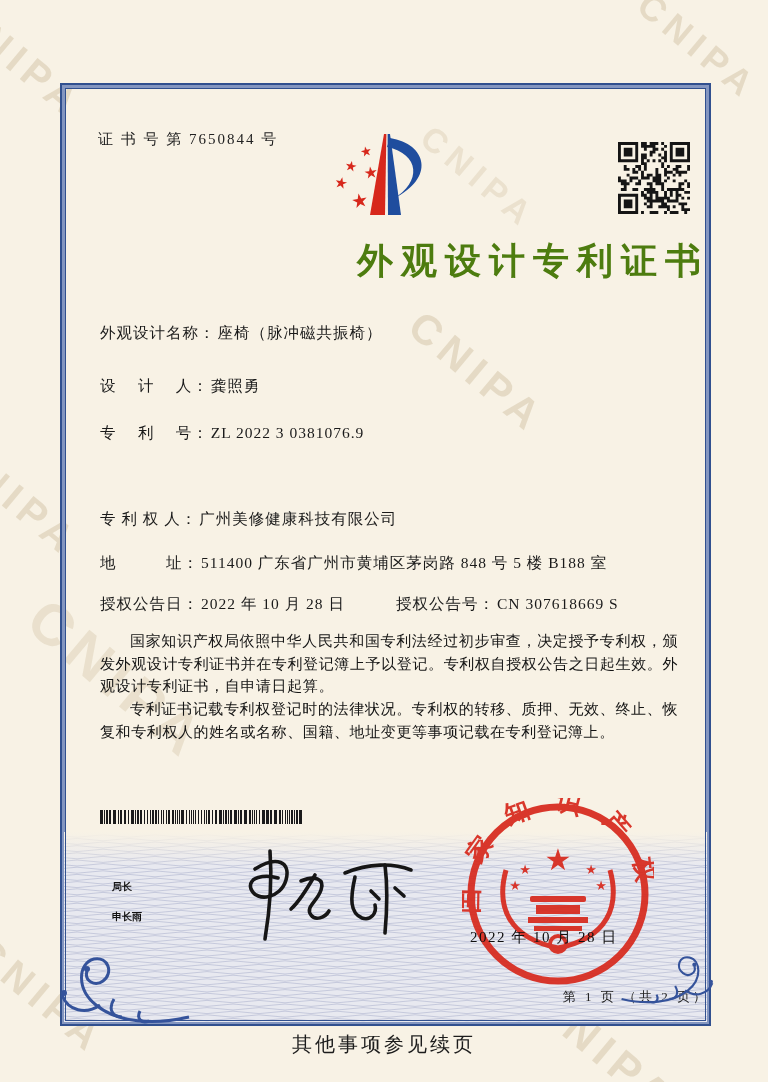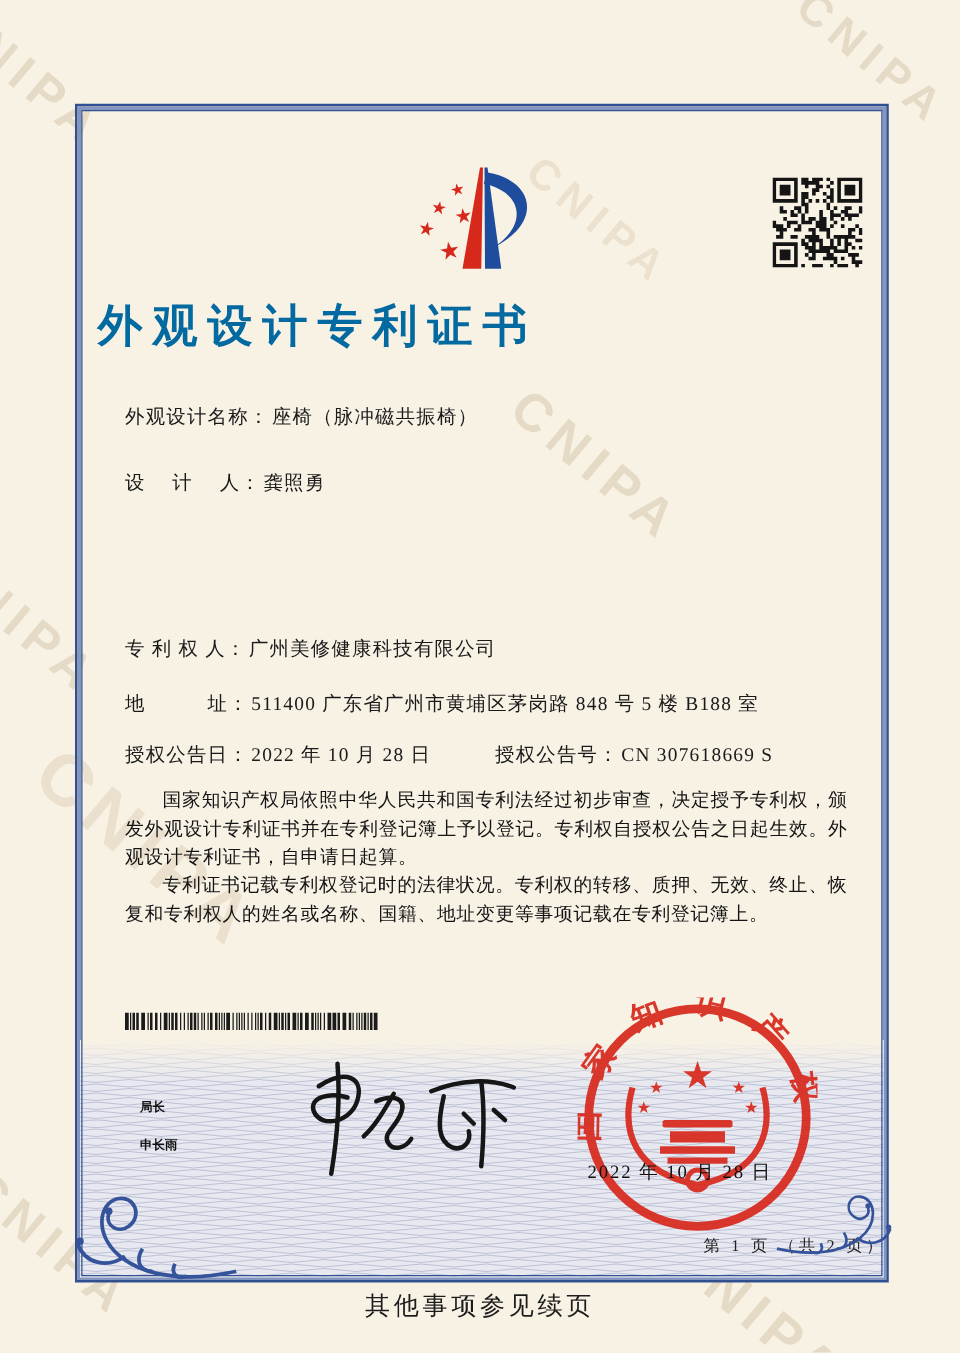--- a/index.html
+++ b/index.html
@@ -28,22 +28,22 @@
     background:#e8e9f0;overflow:hidden;
   }
   .band .fade{position:absolute;left:0;right:0;top:0;height:34px;
     background:linear-gradient(180deg,#f8f2e5 0%,rgba(248,242,229,0) 100%);}
   .cert-number{
     position:absolute;left:36px;top:45px;font-size:15px;letter-spacing:2px;color:#222;
   }
   .logo{position:absolute;left:268px;top:33px;width:150px;height:110px;}
   .qr{position:absolute;left:556px;top:57px;width:72px;height:72px;}
   .title{
-    position:absolute;left:0;top:152px;width:100%;text-align:left;
-    font-size:36px;font-weight:700;letter-spacing:8px;color:#0369a1;margin-left:16px;
+    position:absolute;left:0;top:152px;width:100%;text-align:right;
+    font-size:36px;font-weight:700;letter-spacing:8px;color:#4d7c0f;
   }
   .frow{position:absolute;left:38px;font-size:15.5px;letter-spacing:1px;white-space:nowrap;}
   .frow .flabel{margin-right:2px;}
   .grp2{position:absolute;left:296px;top:0;}
   .para{
     position:absolute;left:38px;width:578px;margin:0;
     font-size:15px;line-height:22.5px;letter-spacing:0.6px;
     text-align:justify;text-indent:2em;color:#141414;
   }
   .barcode{position:absolute;left:38px;top:725px;width:205px;height:14px;}
@@ -137,20 +137,21 @@
         <path d="M0,173.2 q13,-2.4 26,0 q13,2.4 26,0 q13,-2.4 26,0 q13,2.4 26,0 q13,-2.4 26,0 q13,2.4 26,0 q13,-2.4 26,0 q13,2.4 26,0 q13,-2.4 26,0 q13,2.4 26,0 q13,-2.4 26,0 q13,2.4 26,0 q13,-2.4 26,0 q13,2.4 26,0 q13,-2.4 26,0 q13,2.4 26,0 q13,-2.4 26,0 q13,2.4 26,0 q13,-2.4 26,0 q13,2.4 26,0 q13,-2.4 26,0 q13,2.4 26,0 q13,-2.4 26,0 q13,2.4 26,0 q13,-2.4 26,0" fill="none" stroke="rgba(122,132,175,0.40)" stroke-width="0.8"></path>
         <path d="M0,176.8 q13,2.4 26,0 q13,-2.4 26,0 q13,2.4 26,0 q13,-2.4 26,0 q13,2.4 26,0 q13,-2.4 26,0 q13,2.4 26,0 q13,-2.4 26,0 q13,2.4 26,0 q13,-2.4 26,0 q13,2.4 26,0 q13,-2.4 26,0 q13,2.4 26,0 q13,-2.4 26,0 q13,2.4 26,0 q13,-2.4 26,0 q13,2.4 26,0 q13,-2.4 26,0 q13,2.4 26,0 q13,-2.4 26,0 q13,2.4 26,0 q13,-2.4 26,0 q13,2.4 26,0 q13,-2.4 26,0 q13,2.4 26,0" fill="none" stroke="rgba(122,132,175,0.40)" stroke-width="0.8"></path>
         <path d="M0,180.4 q13,-2.4 26,0 q13,2.4 26,0 q13,-2.4 26,0 q13,2.4 26,0 q13,-2.4 26,0 q13,2.4 26,0 q13,-2.4 26,0 q13,2.4 26,0 q13,-2.4 26,0 q13,2.4 26,0 q13,-2.4 26,0 q13,2.4 26,0 q13,-2.4 26,0 q13,2.4 26,0 q13,-2.4 26,0 q13,2.4 26,0 q13,-2.4 26,0 q13,2.4 26,0 q13,-2.4 26,0 q13,2.4 26,0 q13,-2.4 26,0 q13,2.4 26,0 q13,-2.4 26,0 q13,2.4 26,0 q13,-2.4 26,0" fill="none" stroke="rgba(122,132,175,0.40)" stroke-width="0.8"></path>
         <path d="M0,184.0 q13,2.4 26,0 q13,-2.4 26,0 q13,2.4 26,0 q13,-2.4 26,0 q13,2.4 26,0 q13,-2.4 26,0 q13,2.4 26,0 q13,-2.4 26,0 q13,2.4 26,0 q13,-2.4 26,0 q13,2.4 26,0 q13,-2.4 26,0 q13,2.4 26,0 q13,-2.4 26,0 q13,2.4 26,0 q13,-2.4 26,0 q13,2.4 26,0 q13,-2.4 26,0 q13,2.4 26,0 q13,-2.4 26,0 q13,2.4 26,0 q13,-2.4 26,0 q13,2.4 26,0 q13,-2.4 26,0 q13,2.4 26,0" fill="none" stroke="rgba(122,132,175,0.40)" stroke-width="0.8"></path>
         <path d="M0,187.6 q13,-2.4 26,0 q13,2.4 26,0 q13,-2.4 26,0 q13,2.4 26,0 q13,-2.4 26,0 q13,2.4 26,0 q13,-2.4 26,0 q13,2.4 26,0 q13,-2.4 26,0 q13,2.4 26,0 q13,-2.4 26,0 q13,2.4 26,0 q13,-2.4 26,0 q13,2.4 26,0 q13,-2.4 26,0 q13,2.4 26,0 q13,-2.4 26,0 q13,2.4 26,0 q13,-2.4 26,0 q13,2.4 26,0 q13,-2.4 26,0 q13,2.4 26,0 q13,-2.4 26,0 q13,2.4 26,0 q13,-2.4 26,0" fill="none" stroke="rgba(122,132,175,0.40)" stroke-width="0.8"></path>
       </svg>
     <div class="fade"></div>
   </div>
   <div class="bline2"></div>
 
+  <div class="cert-number">证 书 号 第 7650844 号</div>
 
   <svg class="logo" viewBox="0 0 150 110">
     <text x="36" y="38" font-size="13" fill="#d7281c" text-anchor="middle" transform="rotate(-12 36 34)">★</text>
     <text x="21" y="53" font-size="14" fill="#d7281c" text-anchor="middle" transform="rotate(10 21 49)">★</text>
     <text x="41" y="60" font-size="16" fill="#d7281c" text-anchor="middle" transform="rotate(-8 41 56)">★</text>
     <text x="11" y="70" font-size="15" fill="#d7281c" text-anchor="middle" transform="rotate(12 11 66)">★</text>
     <text x="30" y="89" font-size="19" fill="#d7281c" text-anchor="middle" transform="rotate(-10 30 84)">★</text>
     <polygon points="54,16 56.4,16 55,97 40,97" fill="#d7281c"></polygon>
     <polygon points="57.6,16 60,16 71,97 58,97" fill="#1f4d9e"></polygon>
     <path d="M60,20 C97,26 106,60 63,81 C92,64 90,36 57,29 Z" fill="#1f4d9e"></path>
@@ -160,20 +161,23 @@
       <path d="M0.00,0.00h2.80v2.80h-2.80zM0.00,2.80h2.80v2.80h-2.80zM0.00,5.60h2.80v2.80h-2.80zM0.00,8.40h2.80v2.80h-2.80zM0.00,11.20h2.80v2.80h-2.80zM0.00,14.00h2.80v2.80h-2.80zM0.00,16.80h2.80v2.80h-2.80zM2.80,0.00h2.80v2.80h-2.80zM2.80,16.80h2.80v2.80h-2.80zM5.60,0.00h2.80v2.80h-2.80zM5.60,5.60h2.80v2.80h-2.80zM5.60,8.40h2.80v2.80h-2.80zM5.60,11.20h2.80v2.80h-2.80zM5.60,16.80h2.80v2.80h-2.80zM8.40,0.00h2.80v2.80h-2.80zM8.40,5.60h2.80v2.80h-2.80zM8.40,8.40h2.80v2.80h-2.80zM8.40,11.20h2.80v2.80h-2.80zM8.40,16.80h2.80v2.80h-2.80zM11.20,0.00h2.80v2.80h-2.80zM11.20,5.60h2.80v2.80h-2.80zM11.20,8.40h2.80v2.80h-2.80zM11.20,11.20h2.80v2.80h-2.80zM11.20,16.80h2.80v2.80h-2.80zM14.00,0.00h2.80v2.80h-2.80zM14.00,16.80h2.80v2.80h-2.80zM16.80,0.00h2.80v2.80h-2.80zM16.80,2.80h2.80v2.80h-2.80zM16.80,5.60h2.80v2.80h-2.80zM16.80,8.40h2.80v2.80h-2.80zM16.80,11.20h2.80v2.80h-2.80zM16.80,14.00h2.80v2.80h-2.80zM16.80,16.80h2.80v2.80h-2.80zM50.40,0.00h2.80v2.80h-2.80zM50.40,2.80h2.80v2.80h-2.80zM50.40,5.60h2.80v2.80h-2.80zM50.40,8.40h2.80v2.80h-2.80zM50.40,11.20h2.80v2.80h-2.80zM50.40,14.00h2.80v2.80h-2.80zM50.40,16.80h2.80v2.80h-2.80zM53.20,0.00h2.80v2.80h-2.80zM53.20,16.80h2.80v2.80h-2.80zM56.00,0.00h2.80v2.80h-2.80zM56.00,5.60h2.80v2.80h-2.80zM56.00,8.40h2.80v2.80h-2.80zM56.00,11.20h2.80v2.80h-2.80zM56.00,16.80h2.80v2.80h-2.80zM58.80,0.00h2.80v2.80h-2.80zM58.80,5.60h2.80v2.80h-2.80zM58.80,8.40h2.80v2.80h-2.80zM58.80,11.20h2.80v2.80h-2.80zM58.80,16.80h2.80v2.80h-2.80zM61.60,0.00h2.80v2.80h-2.80zM61.60,5.60h2.80v2.80h-2.80zM61.60,8.40h2.80v2.80h-2.80zM61.60,11.20h2.80v2.80h-2.80zM61.60,16.80h2.80v2.80h-2.80zM64.40,0.00h2.80v2.80h-2.80zM64.40,16.80h2.80v2.80h-2.80zM67.20,0.00h2.80v2.80h-2.80zM67.20,2.80h2.80v2.80h-2.80zM67.20,5.60h2.80v2.80h-2.80zM67.20,8.40h2.80v2.80h-2.80zM67.20,11.20h2.80v2.80h-2.80zM67.20,14.00h2.80v2.80h-2.80zM67.20,16.80h2.80v2.80h-2.80zM0.00,50.40h2.80v2.80h-2.80zM0.00,53.20h2.80v2.80h-2.80zM0.00,56.00h2.80v2.80h-2.80zM0.00,58.80h2.80v2.80h-2.80zM0.00,61.60h2.80v2.80h-2.80zM0.00,64.40h2.80v2.80h-2.80zM0.00,67.20h2.80v2.80h-2.80zM2.80,50.40h2.80v2.80h-2.80zM2.80,67.20h2.80v2.80h-2.80zM5.60,50.40h2.80v2.80h-2.80zM5.60,56.00h2.80v2.80h-2.80zM5.60,58.80h2.80v2.80h-2.80zM5.60,61.60h2.80v2.80h-2.80zM5.60,67.20h2.80v2.80h-2.80zM8.40,50.40h2.80v2.80h-2.80zM8.40,56.00h2.80v2.80h-2.80zM8.40,58.80h2.80v2.80h-2.80zM8.40,61.60h2.80v2.80h-2.80zM8.40,67.20h2.80v2.80h-2.80zM11.20,50.40h2.80v2.80h-2.80zM11.20,56.00h2.80v2.80h-2.80zM11.20,58.80h2.80v2.80h-2.80zM11.20,61.60h2.80v2.80h-2.80zM11.20,67.20h2.80v2.80h-2.80zM14.00,50.40h2.80v2.80h-2.80zM14.00,67.20h2.80v2.80h-2.80zM16.80,50.40h2.80v2.80h-2.80zM16.80,53.20h2.80v2.80h-2.80zM16.80,56.00h2.80v2.80h-2.80zM16.80,58.80h2.80v2.80h-2.80zM16.80,61.60h2.80v2.80h-2.80zM16.80,64.40h2.80v2.80h-2.80zM16.80,67.20h2.80v2.80h-2.80zM22.40,16.80h2.80v2.80h-2.80zM16.80,22.40h2.80v2.80h-2.80zM28.00,16.80h2.80v2.80h-2.80zM16.80,28.00h2.80v2.80h-2.80zM33.60,16.80h2.80v2.80h-2.80zM16.80,33.60h2.80v2.80h-2.80zM39.20,16.80h2.80v2.80h-2.80zM16.80,39.20h2.80v2.80h-2.80zM44.80,16.80h2.80v2.80h-2.80zM16.80,44.80h2.80v2.80h-2.80zM0.00,33.60h2.80v2.80h-2.80zM0.00,36.40h2.80v2.80h-2.80zM2.80,36.40h2.80v2.80h-2.80zM2.80,39.20h2.80v2.80h-2.80zM2.80,44.80h2.80v2.80h-2.80zM5.60,22.40h2.80v2.80h-2.80zM5.60,25.20h2.80v2.80h-2.80zM5.60,36.40h2.80v2.80h-2.80zM5.60,39.20h2.80v2.80h-2.80zM5.60,42.00h2.80v2.80h-2.80zM5.60,44.80h2.80v2.80h-2.80zM8.40,25.20h2.80v2.80h-2.80zM8.40,30.80h2.80v2.80h-2.80zM8.40,39.20h2.80v2.80h-2.80zM11.20,33.60h2.80v2.80h-2.80zM11.20,36.40h2.80v2.80h-2.80zM14.00,25.20h2.80v2.80h-2.80zM14.00,28.00h2.80v2.80h-2.80zM14.00,33.60h2.80v2.80h-2.80zM14.00,44.80h2.80v2.80h-2.80zM19.60,22.40h2.80v2.80h-2.80zM19.60,25.20h2.80v2.80h-2.80zM19.60,36.40h2.80v2.80h-2.80zM19.60,39.20h2.80v2.80h-2.80zM22.40,0.00h2.80v2.80h-2.80zM22.40,2.80h2.80v2.80h-2.80zM22.40,11.20h2.80v2.80h-2.80zM22.40,14.00h2.80v2.80h-2.80zM22.40,19.60h2.80v2.80h-2.80zM22.40,28.00h2.80v2.80h-2.80zM22.40,30.80h2.80v2.80h-2.80zM22.40,33.60h2.80v2.80h-2.80zM22.40,47.60h2.80v2.80h-2.80zM22.40,50.40h2.80v2.80h-2.80zM22.40,67.20h2.80v2.80h-2.80zM25.20,0.00h2.80v2.80h-2.80zM25.20,2.80h2.80v2.80h-2.80zM25.20,5.60h2.80v2.80h-2.80zM25.20,11.20h2.80v2.80h-2.80zM25.20,14.00h2.80v2.80h-2.80zM25.20,19.60h2.80v2.80h-2.80zM25.20,22.40h2.80v2.80h-2.80zM25.20,25.20h2.80v2.80h-2.80zM25.20,33.60h2.80v2.80h-2.80zM25.20,44.80h2.80v2.80h-2.80zM25.20,50.40h2.80v2.80h-2.80zM25.20,53.20h2.80v2.80h-2.80zM25.20,58.80h2.80v2.80h-2.80zM28.00,2.80h2.80v2.80h-2.80zM28.00,30.80h2.80v2.80h-2.80zM28.00,33.60h2.80v2.80h-2.80zM28.00,39.20h2.80v2.80h-2.80zM28.00,44.80h2.80v2.80h-2.80zM28.00,47.60h2.80v2.80h-2.80zM28.00,53.20h2.80v2.80h-2.80zM28.00,56.00h2.80v2.80h-2.80zM28.00,61.60h2.80v2.80h-2.80zM30.80,0.00h2.80v2.80h-2.80zM30.80,2.80h2.80v2.80h-2.80zM30.80,8.40h2.80v2.80h-2.80zM30.80,11.20h2.80v2.80h-2.80zM30.80,30.80h2.80v2.80h-2.80zM30.80,39.20h2.80v2.80h-2.80zM30.80,42.00h2.80v2.80h-2.80zM30.80,44.80h2.80v2.80h-2.80zM30.80,47.60h2.80v2.80h-2.80zM30.80,50.40h2.80v2.80h-2.80zM30.80,53.20h2.80v2.80h-2.80zM30.80,56.00h2.80v2.80h-2.80zM30.80,58.80h2.80v2.80h-2.80zM30.80,61.60h2.80v2.80h-2.80zM30.80,67.20h2.80v2.80h-2.80zM33.60,0.00h2.80v2.80h-2.80zM33.60,2.80h2.80v2.80h-2.80zM33.60,5.60h2.80v2.80h-2.80zM33.60,8.40h2.80v2.80h-2.80zM33.60,33.60h2.80v2.80h-2.80zM33.60,36.40h2.80v2.80h-2.80zM33.60,44.80h2.80v2.80h-2.80zM33.60,47.60h2.80v2.80h-2.80zM33.60,56.00h2.80v2.80h-2.80zM33.60,67.20h2.80v2.80h-2.80zM36.40,0.00h2.80v2.80h-2.80zM36.40,5.60h2.80v2.80h-2.80zM36.40,25.20h2.80v2.80h-2.80zM36.40,28.00h2.80v2.80h-2.80zM36.40,30.80h2.80v2.80h-2.80zM36.40,33.60h2.80v2.80h-2.80zM36.40,36.40h2.80v2.80h-2.80zM36.40,39.20h2.80v2.80h-2.80zM36.40,47.60h2.80v2.80h-2.80zM36.40,50.40h2.80v2.80h-2.80zM36.40,53.20h2.80v2.80h-2.80zM36.40,56.00h2.80v2.80h-2.80zM36.40,67.20h2.80v2.80h-2.80zM39.20,11.20h2.80v2.80h-2.80zM39.20,30.80h2.80v2.80h-2.80zM39.20,33.60h2.80v2.80h-2.80zM39.20,36.40h2.80v2.80h-2.80zM39.20,39.20h2.80v2.80h-2.80zM39.20,53.20h2.80v2.80h-2.80zM39.20,56.00h2.80v2.80h-2.80zM39.20,61.60h2.80v2.80h-2.80zM42.00,0.00h2.80v2.80h-2.80zM42.00,5.60h2.80v2.80h-2.80zM42.00,14.00h2.80v2.80h-2.80zM42.00,19.60h2.80v2.80h-2.80zM42.00,22.40h2.80v2.80h-2.80zM42.00,39.20h2.80v2.80h-2.80zM42.00,42.00h2.80v2.80h-2.80zM42.00,44.80h2.80v2.80h-2.80zM42.00,53.20h2.80v2.80h-2.80zM42.00,56.00h2.80v2.80h-2.80zM42.00,58.80h2.80v2.80h-2.80zM42.00,61.60h2.80v2.80h-2.80zM44.80,2.80h2.80v2.80h-2.80zM44.80,8.40h2.80v2.80h-2.80zM44.80,11.20h2.80v2.80h-2.80zM44.80,14.00h2.80v2.80h-2.80zM44.80,25.20h2.80v2.80h-2.80zM44.80,28.00h2.80v2.80h-2.80zM44.80,30.80h2.80v2.80h-2.80zM44.80,36.40h2.80v2.80h-2.80zM44.80,47.60h2.80v2.80h-2.80zM44.80,50.40h2.80v2.80h-2.80zM44.80,53.20h2.80v2.80h-2.80zM44.80,58.80h2.80v2.80h-2.80zM44.80,61.60h2.80v2.80h-2.80zM44.80,67.20h2.80v2.80h-2.80zM47.60,22.40h2.80v2.80h-2.80zM47.60,28.00h2.80v2.80h-2.80zM47.60,33.60h2.80v2.80h-2.80zM47.60,44.80h2.80v2.80h-2.80zM47.60,53.20h2.80v2.80h-2.80zM47.60,56.00h2.80v2.80h-2.80zM47.60,61.60h2.80v2.80h-2.80zM47.60,64.40h2.80v2.80h-2.80zM50.40,28.00h2.80v2.80h-2.80zM50.40,44.80h2.80v2.80h-2.80zM50.40,47.60h2.80v2.80h-2.80zM50.40,50.40h2.80v2.80h-2.80zM50.40,56.00h2.80v2.80h-2.80zM50.40,67.20h2.80v2.80h-2.80zM53.20,25.20h2.80v2.80h-2.80zM53.20,30.80h2.80v2.80h-2.80zM53.20,36.40h2.80v2.80h-2.80zM53.20,44.80h2.80v2.80h-2.80zM53.20,56.00h2.80v2.80h-2.80zM53.20,61.60h2.80v2.80h-2.80zM53.20,67.20h2.80v2.80h-2.80zM56.00,22.40h2.80v2.80h-2.80zM56.00,25.20h2.80v2.80h-2.80zM56.00,28.00h2.80v2.80h-2.80zM56.00,44.80h2.80v2.80h-2.80zM56.00,47.60h2.80v2.80h-2.80zM56.00,50.40h2.80v2.80h-2.80zM56.00,53.20h2.80v2.80h-2.80zM56.00,56.00h2.80v2.80h-2.80zM56.00,67.20h2.80v2.80h-2.80zM58.80,22.40h2.80v2.80h-2.80zM58.80,28.00h2.80v2.80h-2.80zM58.80,30.80h2.80v2.80h-2.80zM58.80,39.20h2.80v2.80h-2.80zM58.80,42.00h2.80v2.80h-2.80zM58.80,44.80h2.80v2.80h-2.80zM58.80,50.40h2.80v2.80h-2.80zM58.80,58.80h2.80v2.80h-2.80zM61.60,28.00h2.80v2.80h-2.80zM61.60,39.20h2.80v2.80h-2.80zM61.60,44.80h2.80v2.80h-2.80zM61.60,53.20h2.80v2.80h-2.80zM61.60,58.80h2.80v2.80h-2.80zM61.60,61.60h2.80v2.80h-2.80zM61.60,64.40h2.80v2.80h-2.80zM64.40,28.00h2.80v2.80h-2.80zM64.40,36.40h2.80v2.80h-2.80zM64.40,47.60h2.80v2.80h-2.80zM64.40,58.80h2.80v2.80h-2.80zM64.40,64.40h2.80v2.80h-2.80zM64.40,67.20h2.80v2.80h-2.80zM67.20,22.40h2.80v2.80h-2.80zM67.20,25.20h2.80v2.80h-2.80zM67.20,39.20h2.80v2.80h-2.80zM67.20,42.00h2.80v2.80h-2.80zM67.20,47.60h2.80v2.80h-2.80zM67.20,53.20h2.80v2.80h-2.80zM67.20,64.40h2.80v2.80h-2.80z" fill="#151515"></path>
     </svg>
 
   <div class="title">外观设计专利证书</div>
 
   <div class="frow" style="top:238px">
     <span class="flabel">外观设计名称：</span><span>座椅（脉冲磁共振椅）</span>
   </div>
   <div class="frow" style="top:291px">
     <span class="flabel">设　 计　 人：</span><span>龚照勇</span>
+  </div>
+  <div class="frow" style="top:338px">
+    <span class="flabel">专　 利　 号：</span><span>ZL 2022 3 0381076.9</span>
   </div>
   <div class="frow" style="top:424px">
     <span class="flabel">专 利 权 人：</span><span>广州美修健康科技有限公司</span>
   </div>
   <div class="frow" style="top:468px">
     <span class="flabel">地　　　址：</span><span>511400 广东省广州市黄埔区茅岗路 848 号 5 楼 B188 室</span>
   </div>
   <div class="frow" style="top:509px;width:578px">
     <span><span class="flabel">授权公告日：</span><span>2022 年 10 月 28 日</span></span>
     <span class="grp2"><span class="flabel">授权公告号：</span><span>CN 307618669 S</span></span>

